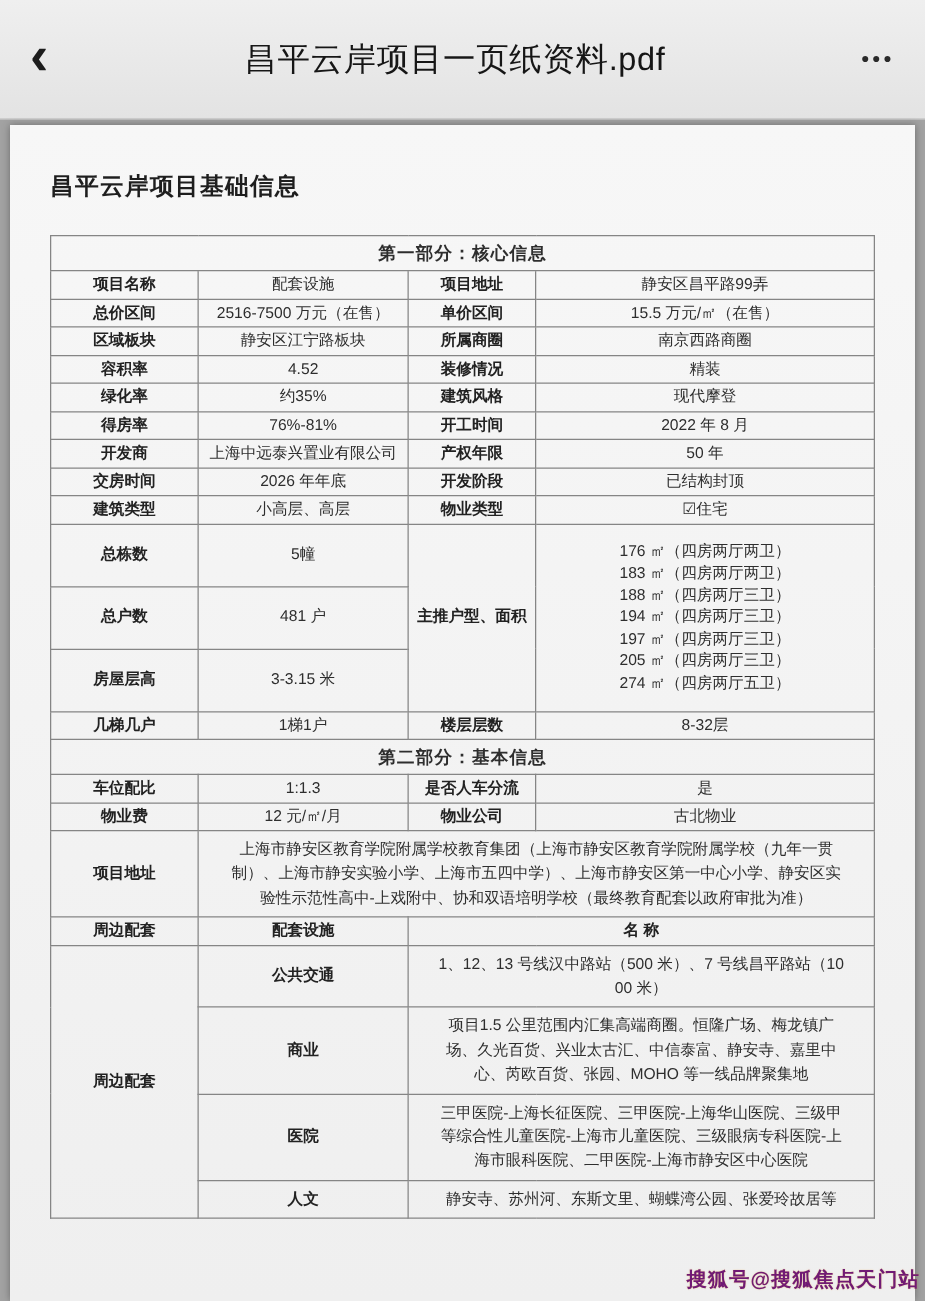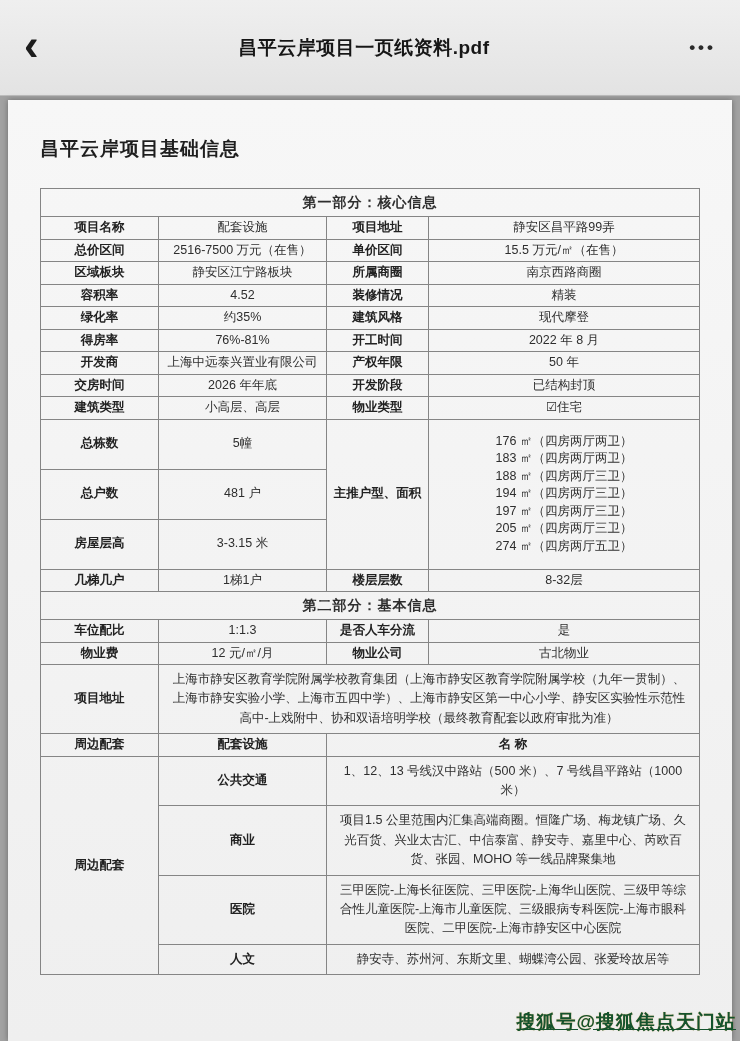--- a/index.html
+++ b/index.html
@@ -13,21 +13,21 @@
   }
   
   .appbar {
     position:absolute; top:0; left:0; right:0; height:96px;
     background:linear-gradient(#efefef,#e3e3e3);
     border-bottom:1px solid #bdbdbd;
     display:flex; align-items:center; justify-content:space-between;
     padding:0 24px;
   }
   .back-btn { font-size:44px; line-height:1; font-weight:bold; color:#1d1d1d; cursor:pointer; margin-top:-6px;}
-  .appbar-title { font-size:19px; font-weight:bold; color:#161616; letter-spacing:0.5px; }
+  .appbar-title { font-size:26px; font-weight:normal; color:#161616; letter-spacing:0.5px; }
   .menu-btn { font-size:17px; color:#2a2a2a; letter-spacing:3px; font-weight:bold; cursor:pointer; }
 
   
   .page {
     position:absolute; top:100px; left:8px; right:8px; bottom:0;
     background:linear-gradient(#f7f7f7,#efefef);
     box-shadow:0 0 6px rgba(0,0,0,.35);
     padding:36px 32px 0 32px;
   }
   .doc-title {
@@ -42,29 +42,28 @@
     font-size:12.5px; line-height:1.4;
     padding:2px 4px;
     height:21px;
     color:#2e2e2e;
     word-break:break-all;
   }
   td.lbl { font-weight:bold; color:#222; }
   td.sec-header { font-weight:bold; font-size:14px; height:28px; letter-spacing:1px; }
   tr.rh-tall td { height:50px;margin-left:24px; }
   td.lines { white-space:pre-line; text-align:center; padding:0 6px; }
-  td.para { padding:5px 10px; line-height:1.55; }
+  td.para { padding:5px 23px; line-height:1.55; }
   td.val { font-weight:500; }
 
   .watermark {
     position:absolute; right:4px; bottom:6px;
-    font-size:19px; font-weight:bold; color:#14532d;
+    font-size:16px; font-weight:bold; color:#701a75;
     white-space:nowrap; letter-spacing:1px;
     text-shadow:0 0 1px rgba(230,150,40,.6);
-    text-decoration:underline;
   }
 </style>
 </head>
 <body>
 
 <div class="appbar">
   <span class="back-btn">‹</span>
   <span class="appbar-title">昌平云岸项目一页纸资料.pdf</span>
   <span class="menu-btn">•••</span>
 </div>

